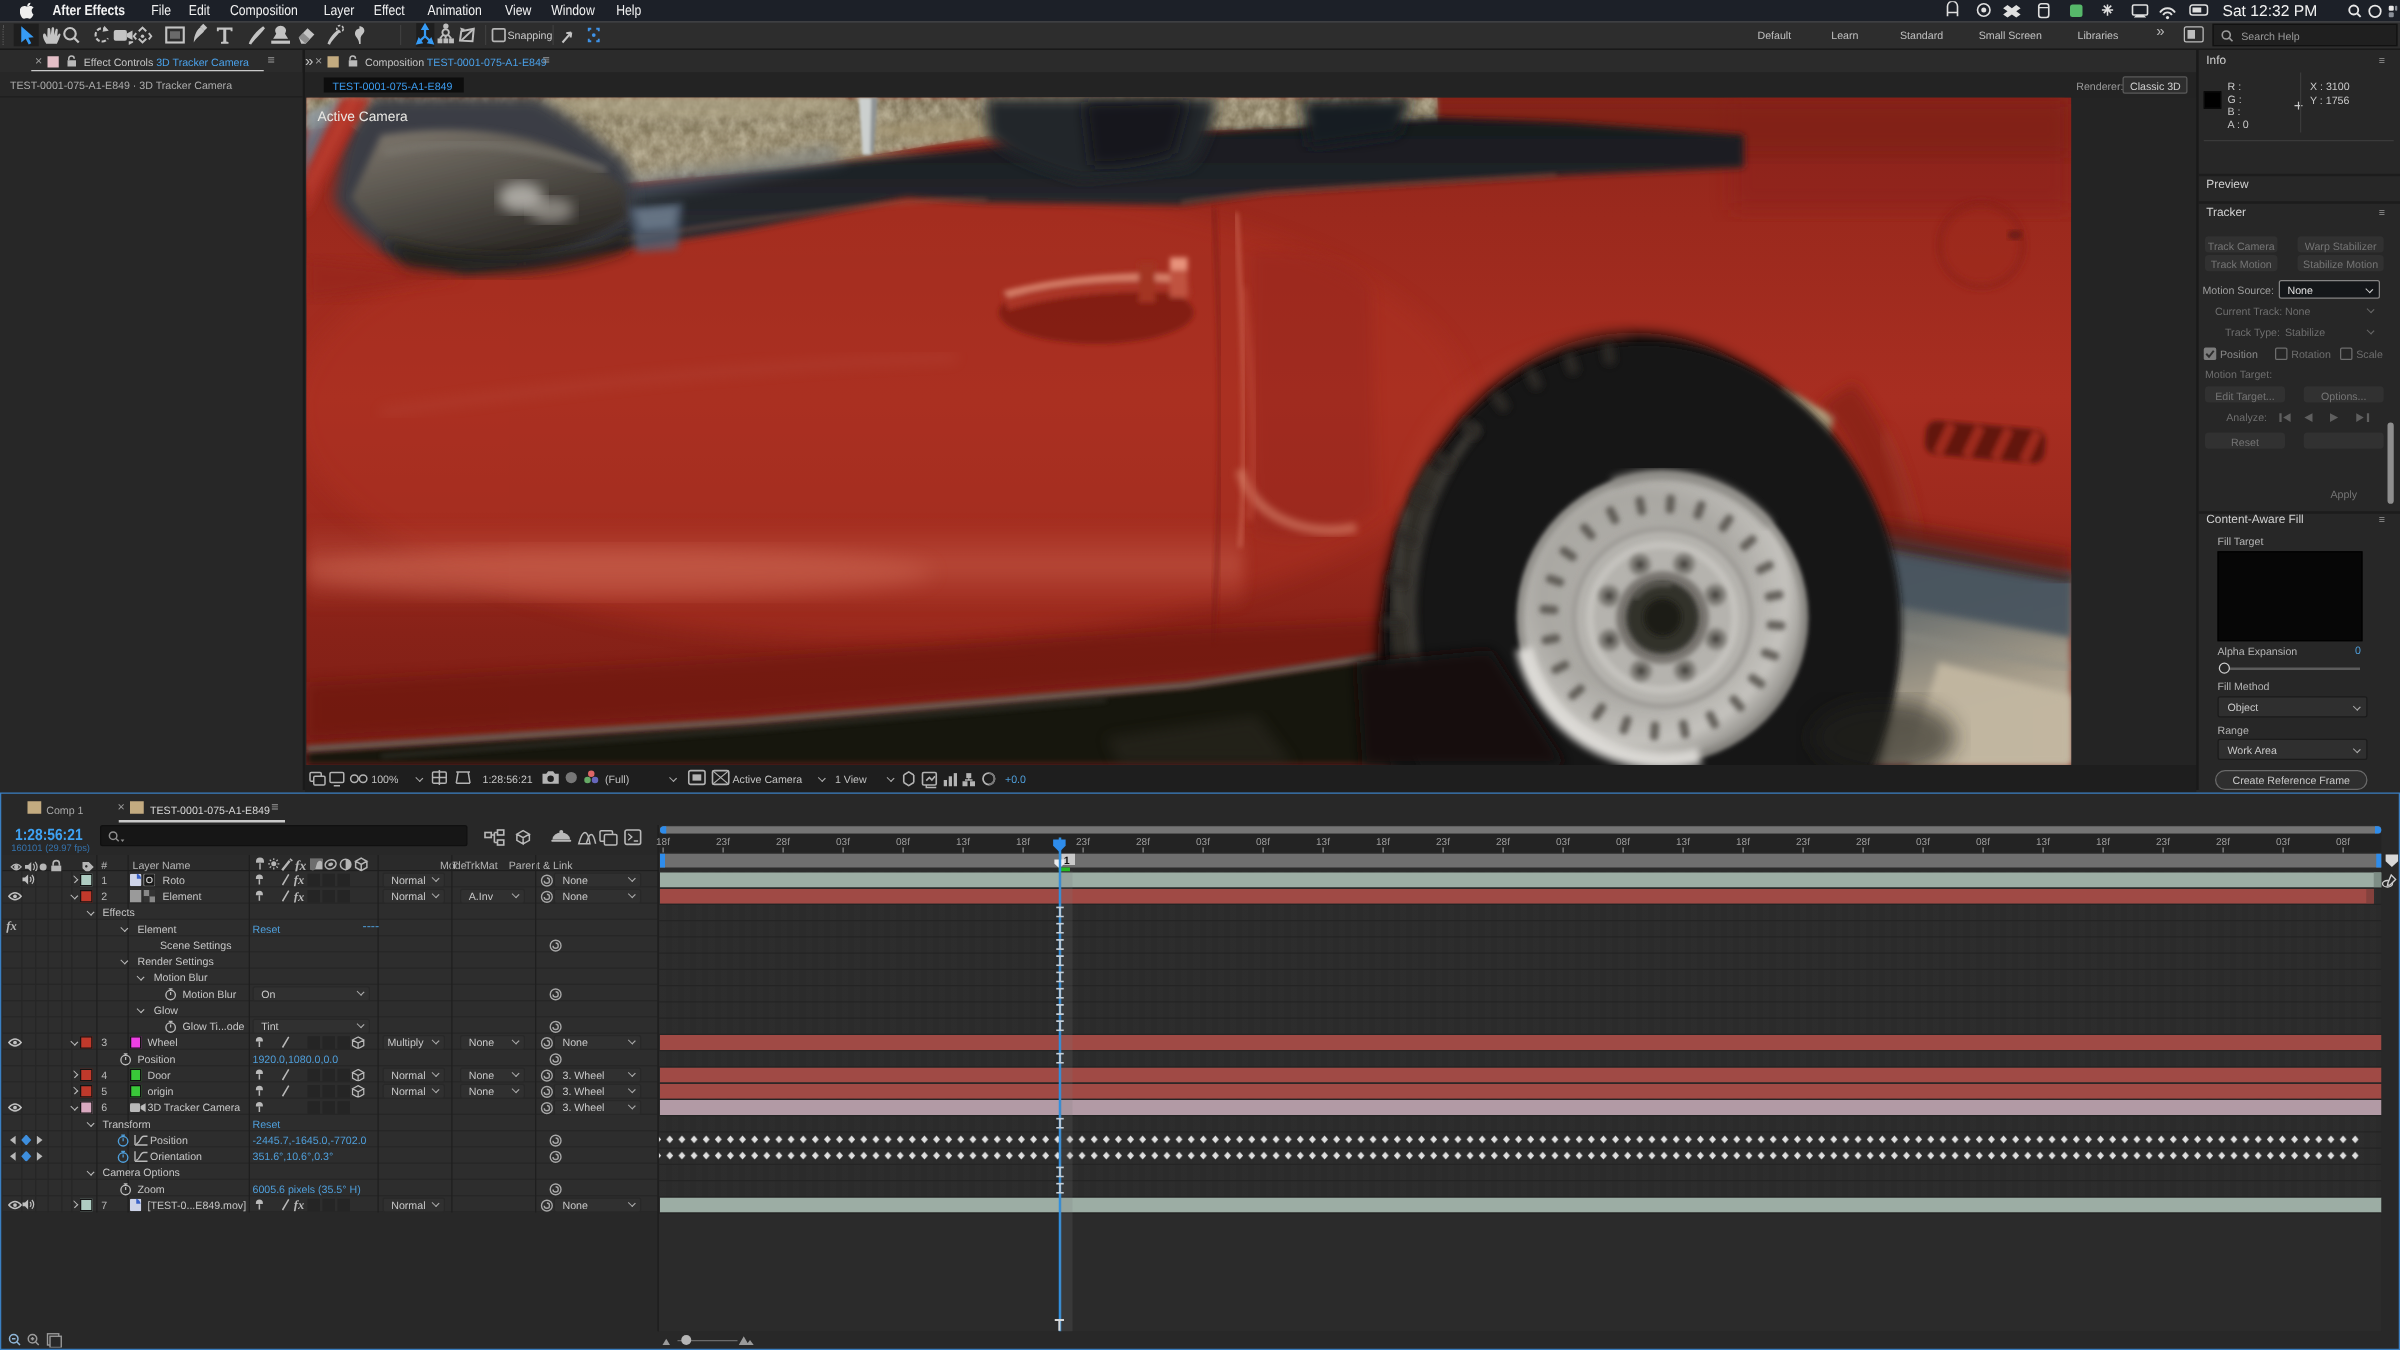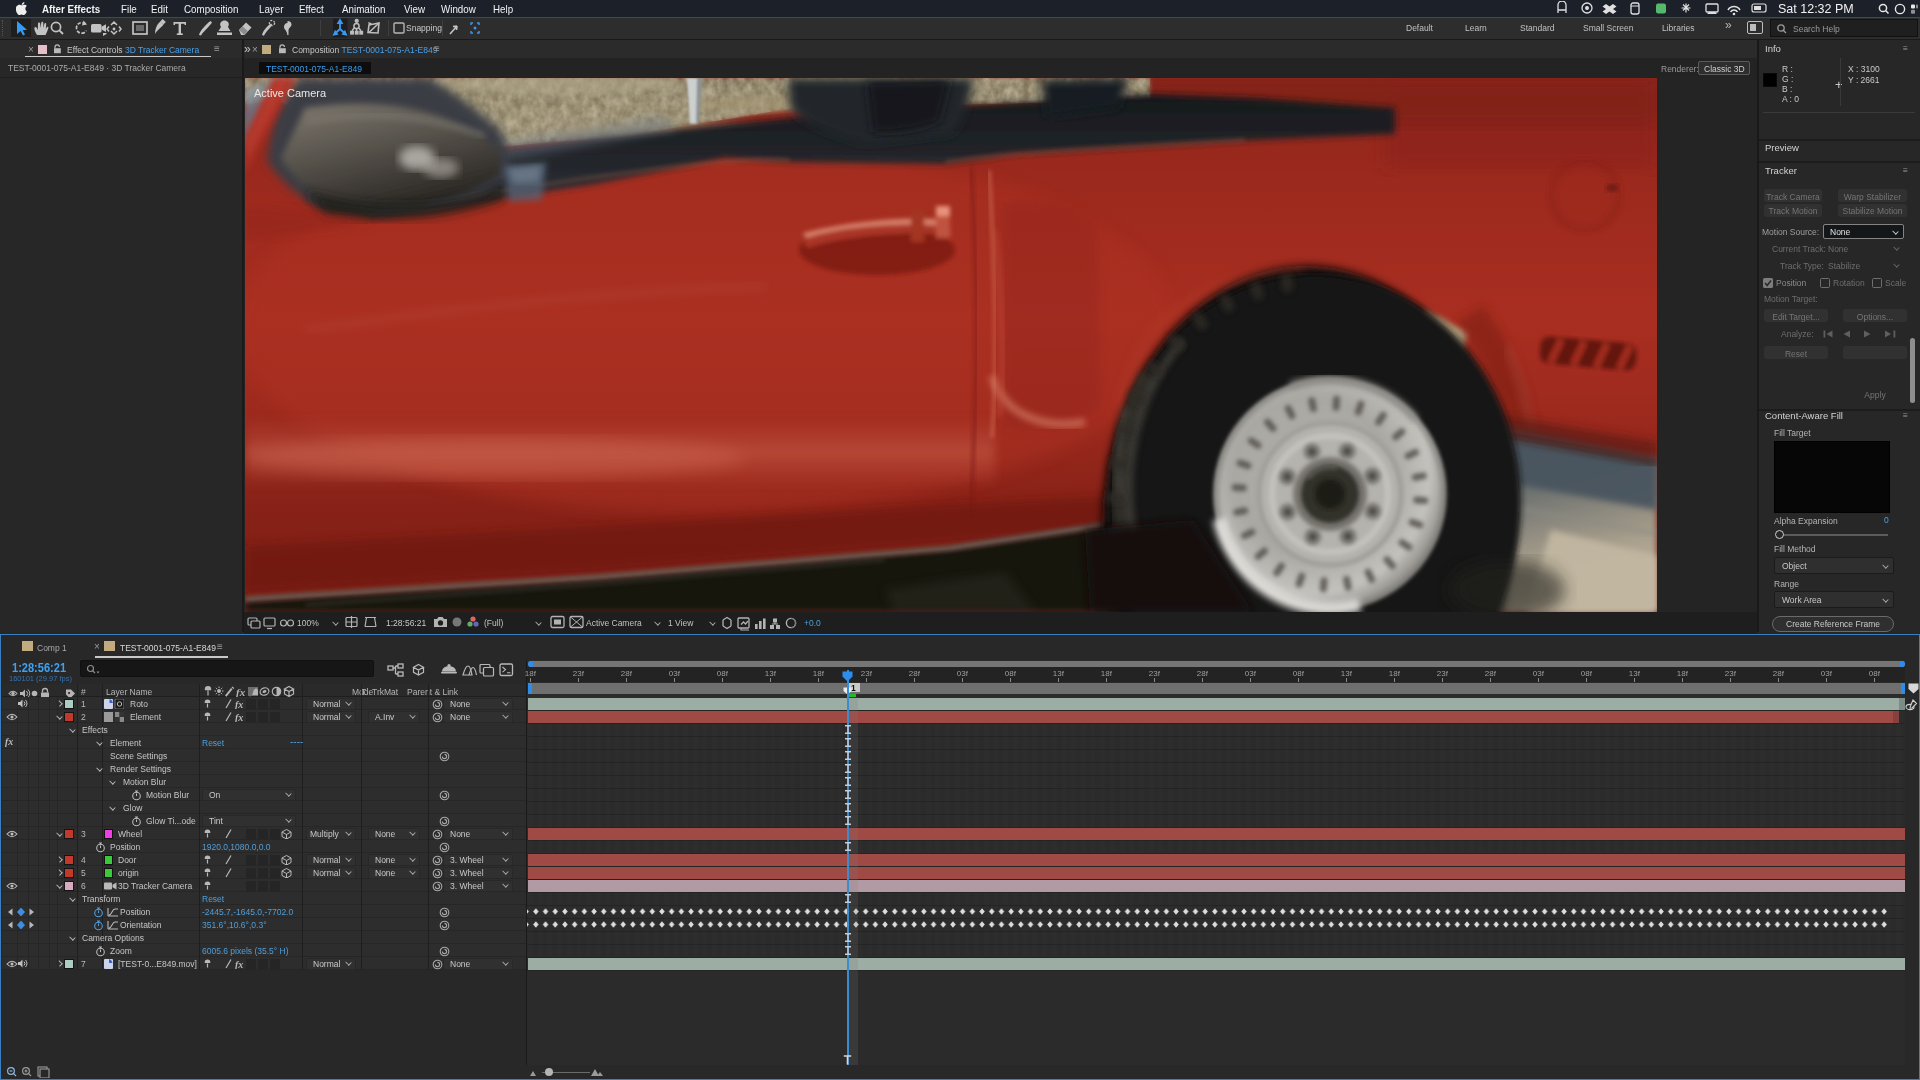--- a/index.html
+++ b/index.html
@@ -472,21 +472,21 @@
 <div class="ab" style="left:1757px;top:40px;width:2px;height:592px;background:#191919;"></div>
 <div class="ab" style="left:1759px;top:40px;width:161px;height:592px;background:#272727;"></div>
 <span class="txt" style="left:1765px;top:44px;color:#d2d2d2;font-size:9.5px;">Info</span>
 <span class="txt" style="left:1903px;top:43px;color:#9a9a9a;">≡</span>
 <div class="ab" style="left:1763px;top:73px;width:14px;height:14px;background:#000;border:1px solid #0a0a0a;"></div>
 <span class="txt" style="left:1782px;top:64px;color:#c9c9c9;">R :</span>
 <span class="txt" style="left:1782px;top:74px;color:#c9c9c9;">G :</span>
 <span class="txt" style="left:1782px;top:84px;color:#c9c9c9;">B :</span>
 <span class="txt" style="left:1782px;top:94px;color:#c9c9c9;">A :  0</span>
 <span class="txt" style="left:1848px;top:64px;color:#c9c9c9;">X :  3100</span>
-<span class="txt" style="left:1848px;top:75px;color:#c9c9c9;">Y :  2661</span>
+<span class="txt" style="left:1848px;top:75px;color:#c9c9c9;">Y :  1756</span>
 <span class="ab" style="left:1835px;top:77px;color:#c9c9c9;font-size:13px;">+</span>
 <div class="ab" style="left:1840px;top:58px;width:1px;height:48px;background:#3a3a3a;"></div>
 <div class="ab" style="left:1763px;top:112px;width:152px;height:1px;background:#3a3a3a;"></div>
 <div class="ab" style="left:1759px;top:139px;width:161px;height:2px;background:#1c1c1c;"></div>
 <span class="txt" style="left:1765px;top:143px;color:#d2d2d2;font-size:9.5px;">Preview</span>
 <div class="ab" style="left:1759px;top:161px;width:161px;height:2px;background:#1c1c1c;"></div>
 <span class="txt" style="left:1765px;top:166px;color:#d2d2d2;font-size:9.5px;">Tracker</span>
 <span class="txt" style="left:1903px;top:165px;color:#9a9a9a;">≡</span>
 <div class="ab" style="left:1764px;top:189px;width:58px;height:13px;background:#313131;border-radius:3px;"></div>
 <span class="ab" style="left:1793.0px;top:191.5px;transform:translateX(-50%);color:#757575;font-size:8.5px;white-space:nowrap;">Track Camera</span>
@@ -756,21 +756,21 @@
 <div class="dd" style="left:443px;top:711px;width:70px;height:11.5px;"></div>
 <span class="ab" style="left:450px;top:712px;color:#c9c9c9;font-size:8.5px;white-space:nowrap;">None</span>
 <div class="chv" style="left:503px;top:713px;"></div>
 <div class="chv" style="left:70px;top:726.5px;border-color:#b9b9b9;"></div>
 <span class="ab" style="left:82px;top:724.5px;color:#c6c6c6;font-size:8.5px;white-space:nowrap;">Effects</span>
 <span class="ab" style="left:5px;top:736px;color:#b9b9b9;font-size:10px;font-style:italic;font-family:Liberation Serif;font-weight:bold;">fx</span>
 <div class="chv" style="left:97px;top:739.5px;border-color:#b9b9b9;"></div>
 <span class="ab" style="left:110px;top:737.5px;color:#c6c6c6;font-size:8.5px;white-space:nowrap;">Element</span>
 <span class="ab" style="left:202px;top:737.5px;color:#4f9fdb;font-size:8.5px;white-space:nowrap;">Reset</span>
 <span class="ab" style="left:290px;top:736px;color:#4f9fdb;font-size:10px;">----</span>
-<span class="ab" style="left:110px;top:750.5px;color:#c6c6c6;font-size:8.5px;white-space:nowrap;">Scene Settings</span>
+<span class="ab" style="left:128px;top:750.5px;color:#c6c6c6;font-size:8.5px;white-space:nowrap;">Scene Settings</span>
 <svg style="left:439px;top:751px" width="11" height="11" viewBox="0 0 11 11">
     <circle cx="5.5" cy="5.5" r="4.3" fill="none" stroke="#a8a8a8" stroke-width="1.1"></circle>
     <path d="M5.5 3.4 a2.1 2.1 0 1 1 -2.1 2.1" fill="none" stroke="#a8a8a8" stroke-width="1.1"></path>
   </svg>
 <div class="chv" style="left:97px;top:765.5px;border-color:#b9b9b9;"></div>
 <span class="ab" style="left:110px;top:763.5px;color:#c6c6c6;font-size:8.5px;white-space:nowrap;">Render Settings</span>
 <div class="chv" style="left:110px;top:778.5px;border-color:#b9b9b9;"></div>
 <span class="ab" style="left:123px;top:776.5px;color:#c6c6c6;font-size:8.5px;white-space:nowrap;">Motion Blur</span>
 <svg style="left:131px;top:789.5px" width="11" height="11" viewBox="0 0 11 11">
     <circle cx="5.5" cy="6" r="3.8" fill="none" stroke="#b9b9b9" stroke-width="1.1"></circle>

